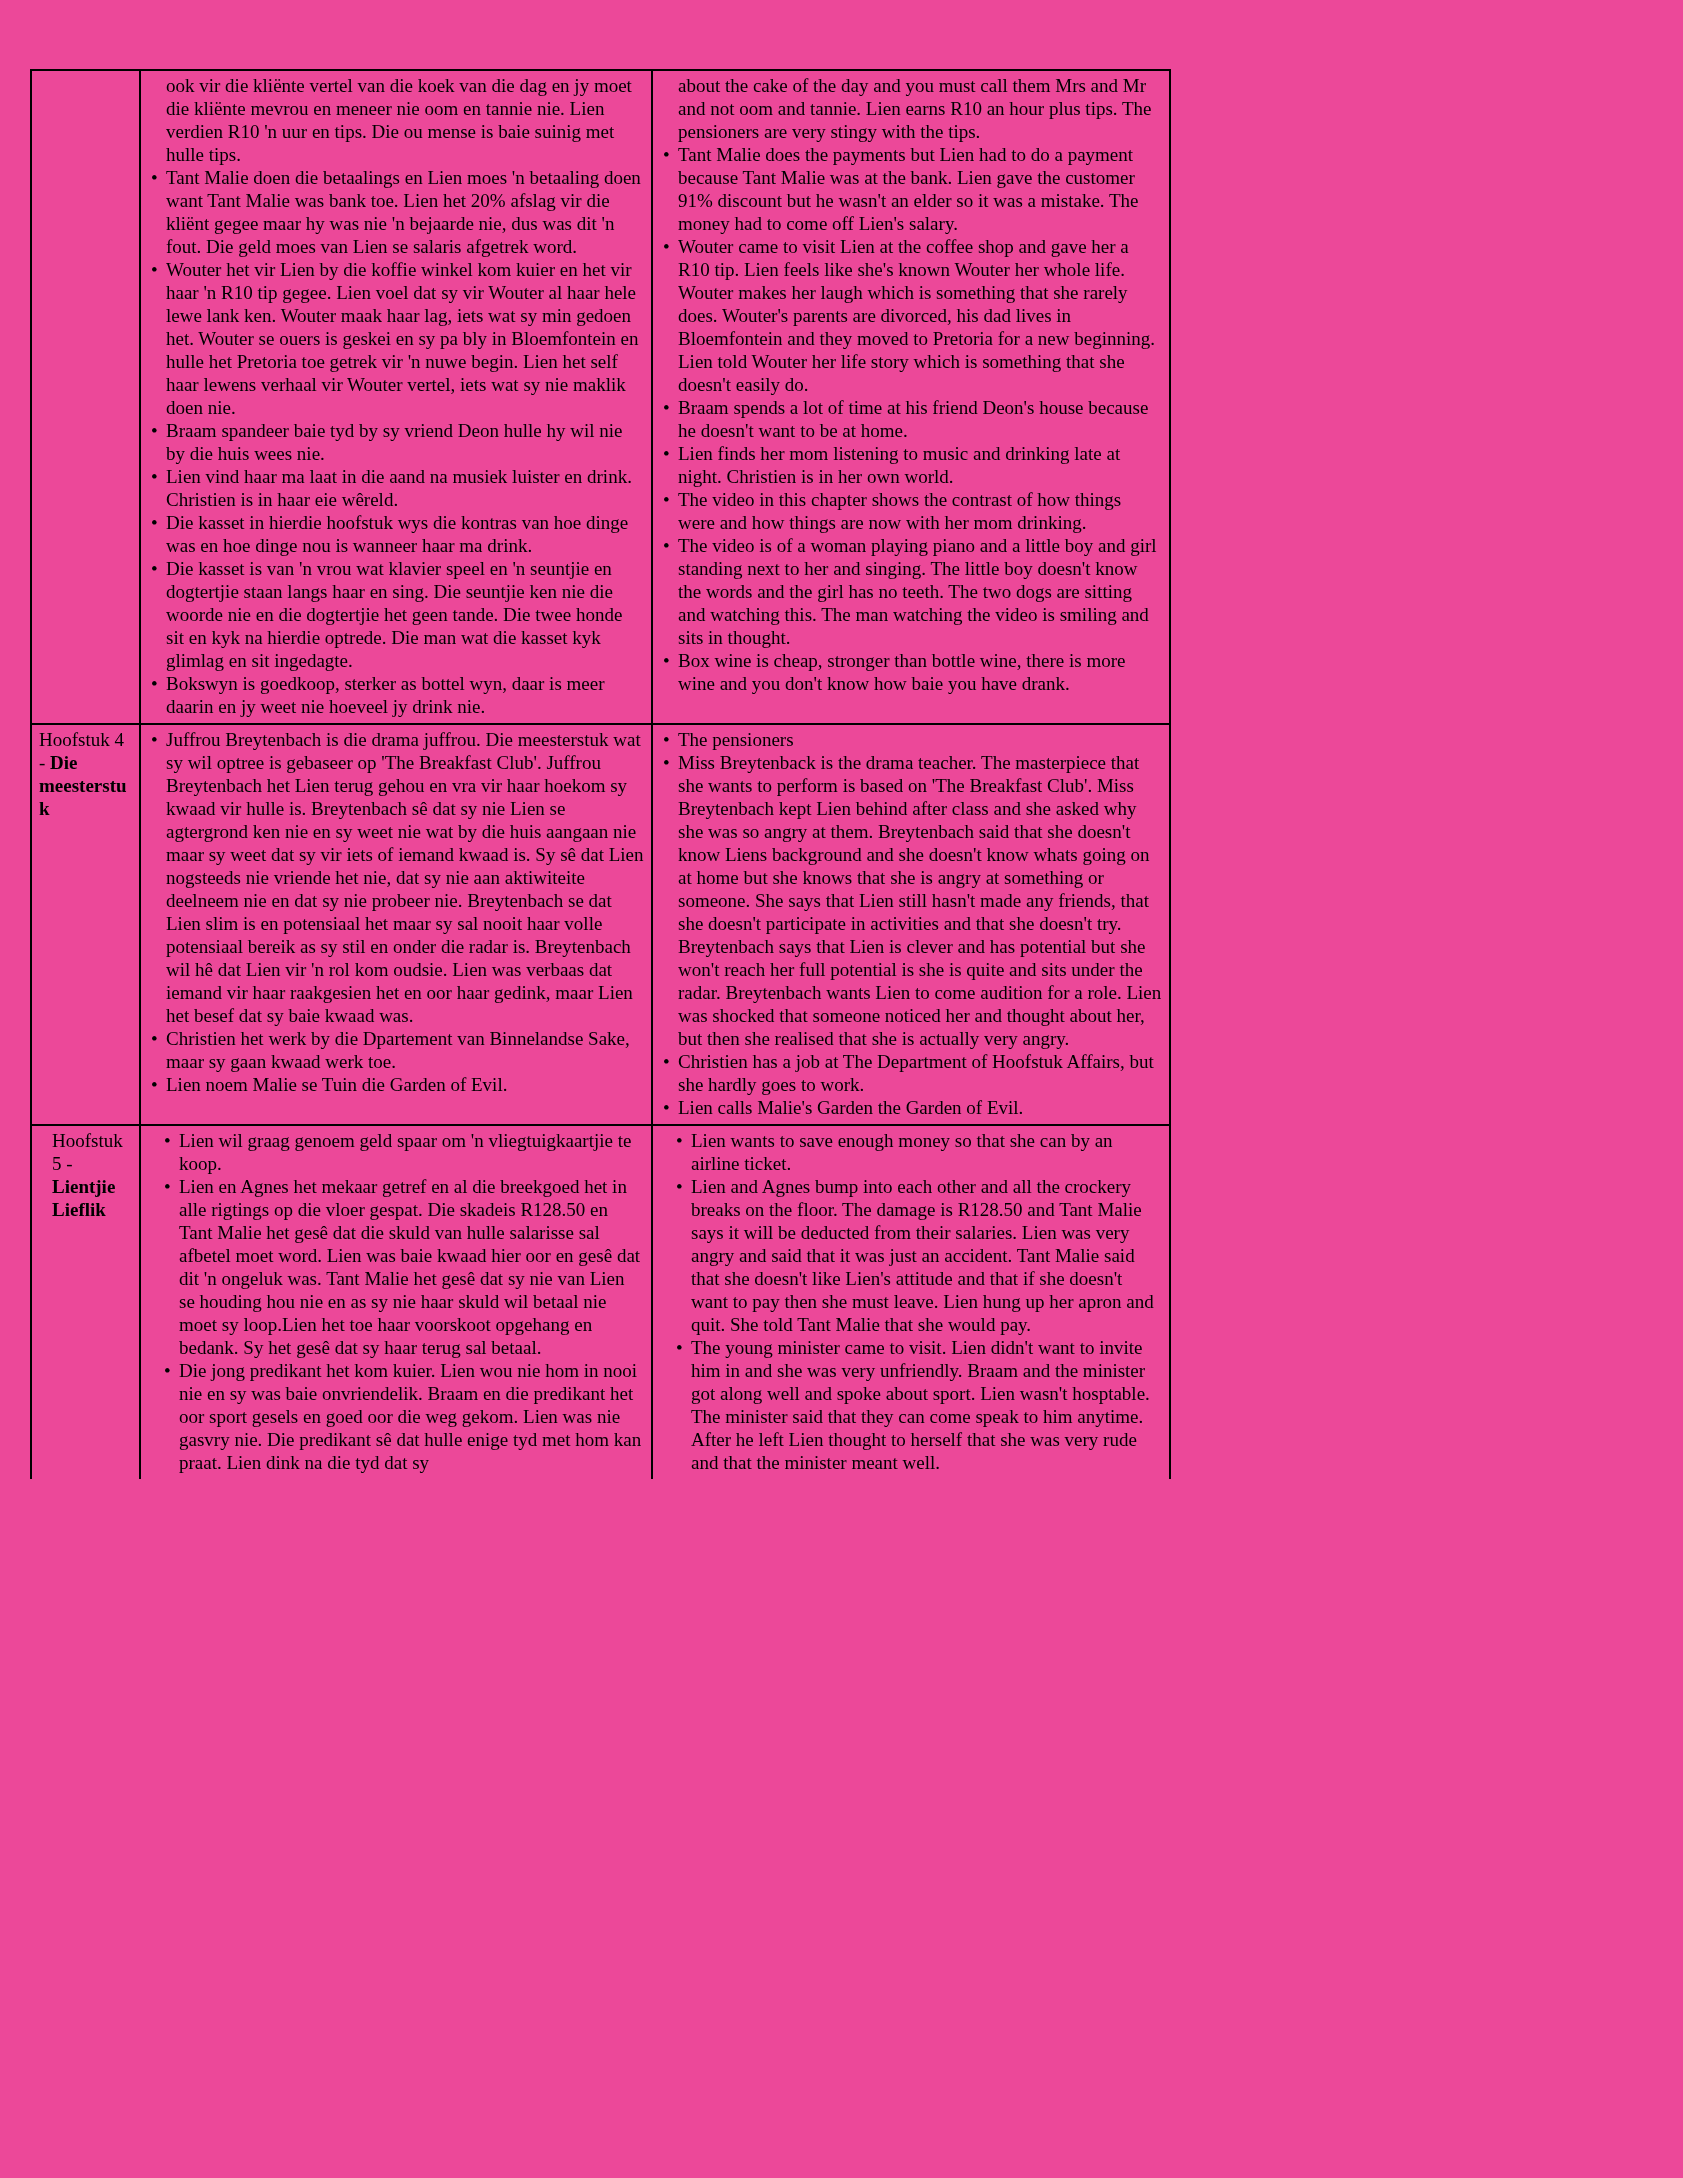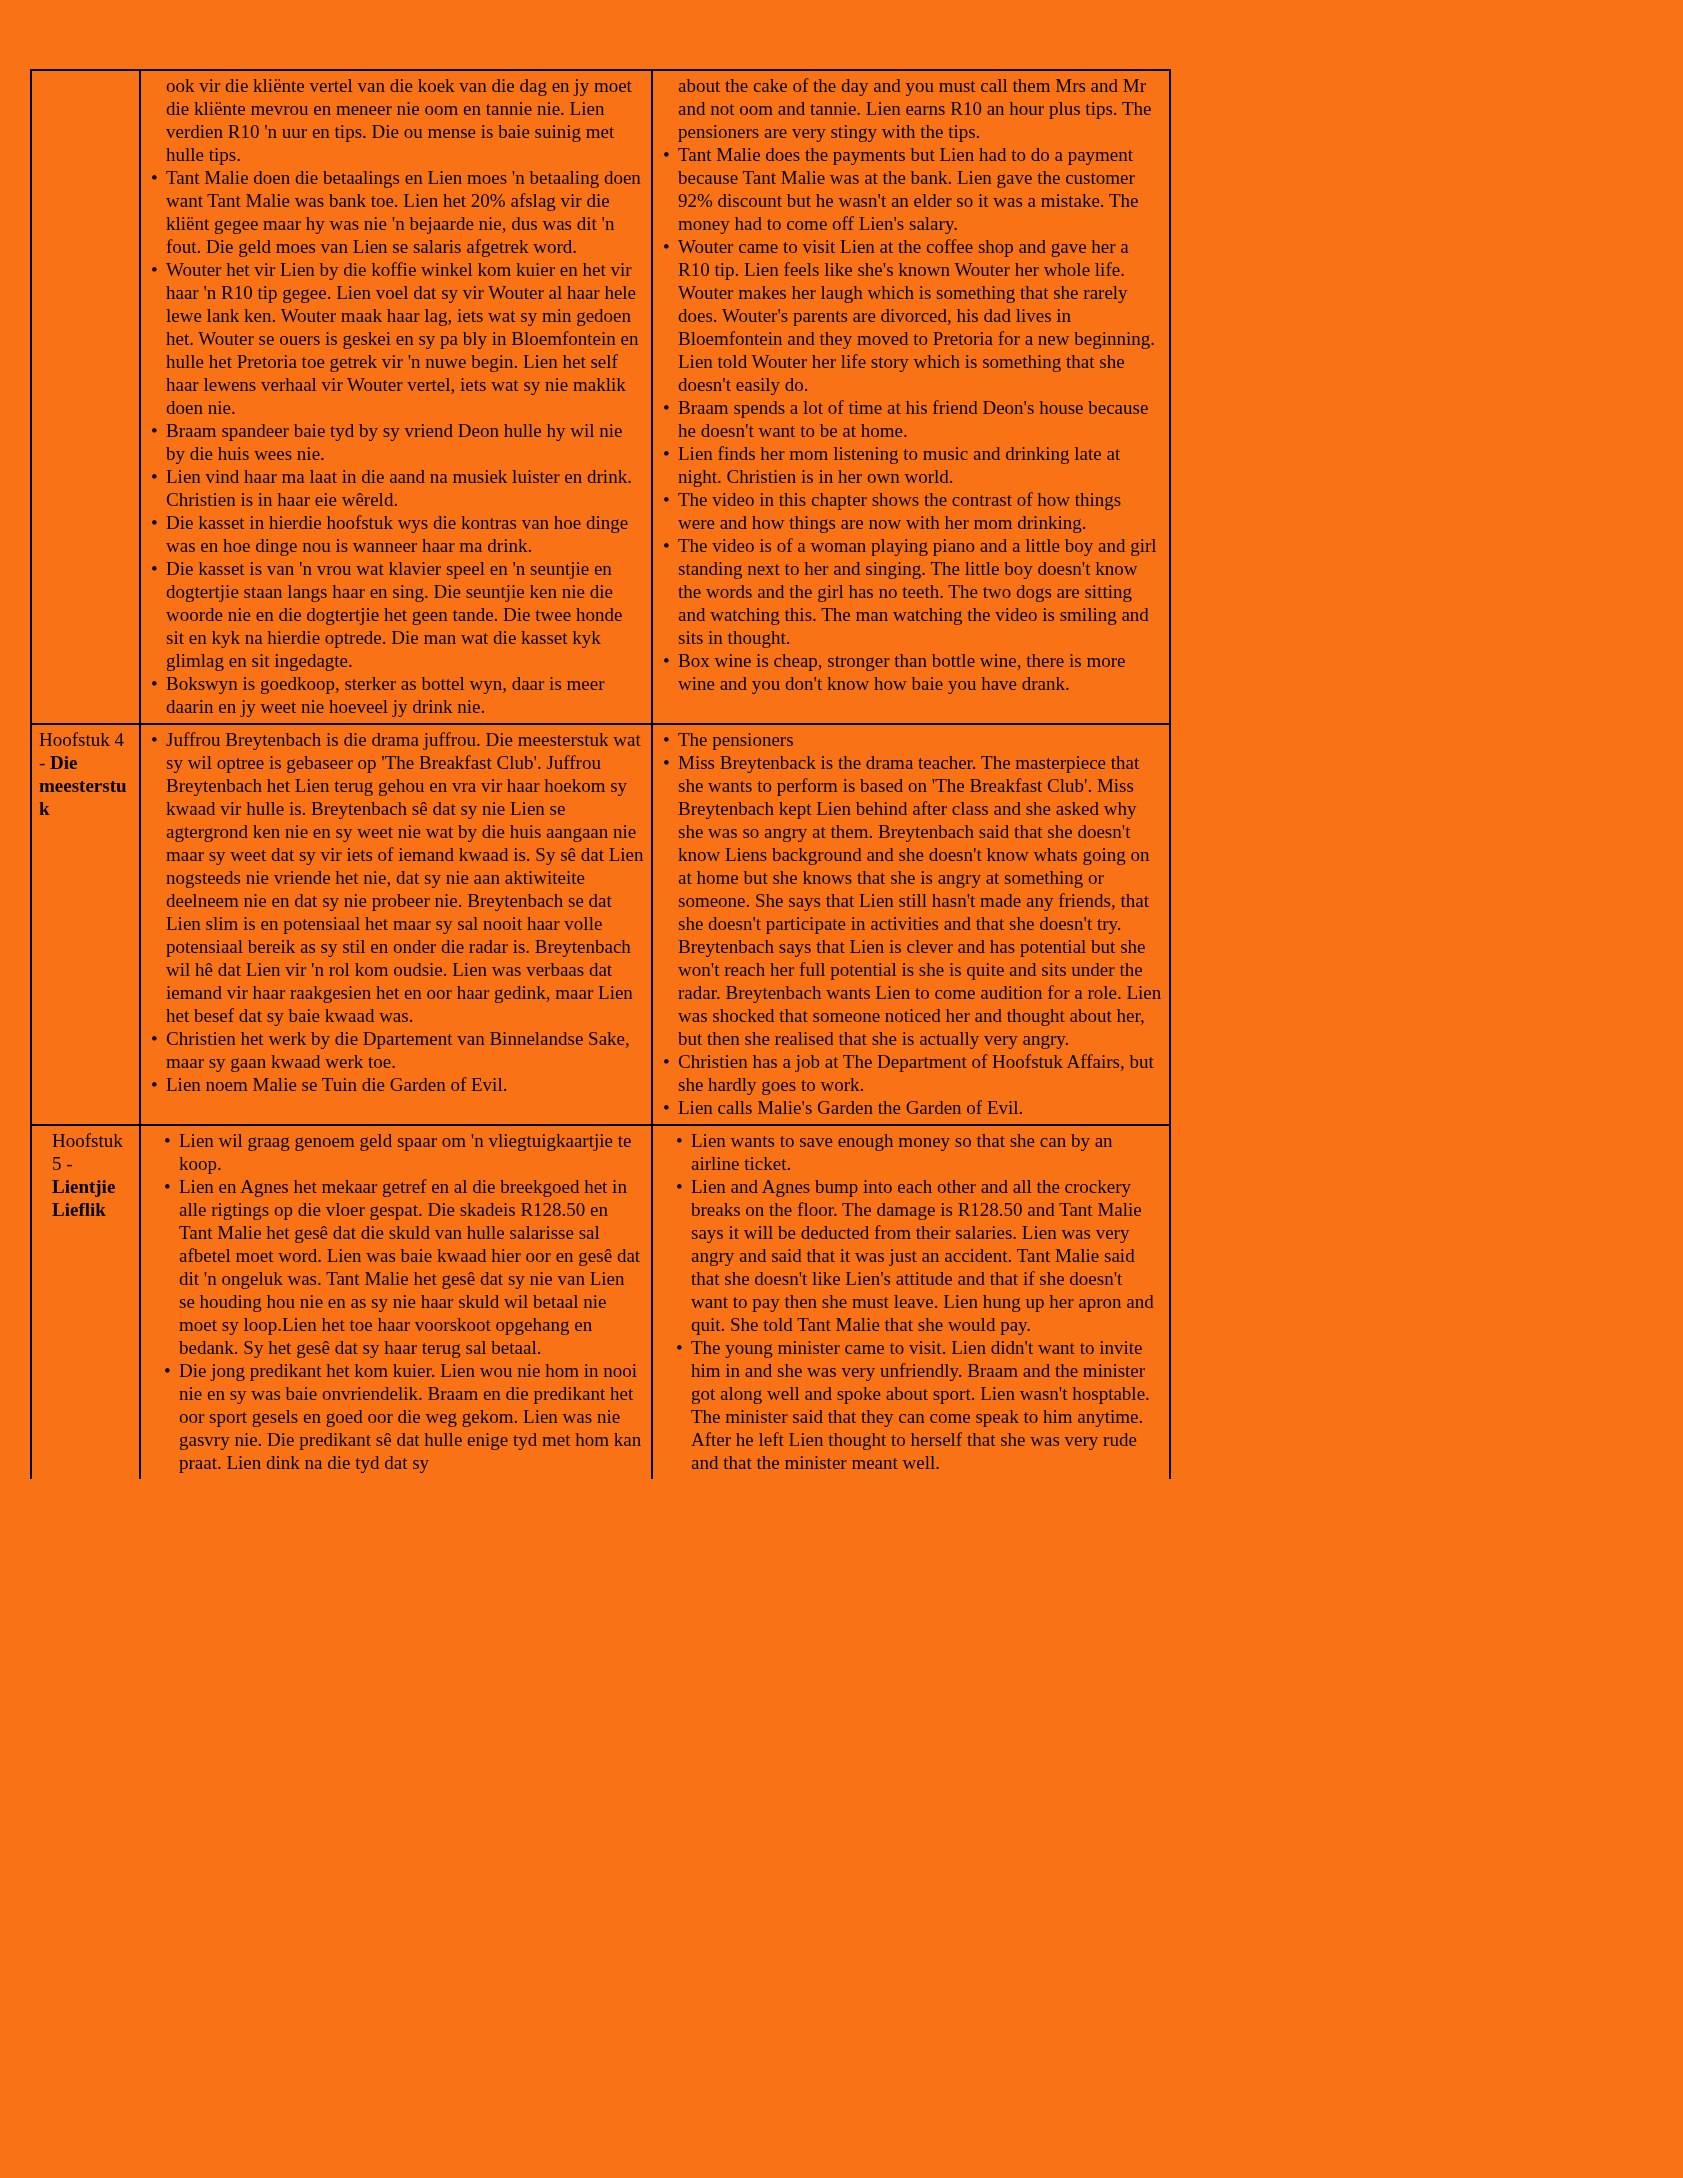--- a/index.html
+++ b/index.html
@@ -10,21 +10,21 @@
     width: 1683px;
     height: 2178px;
     background: #ffffff;
     font-family: "Liberation Serif", "DejaVu Serif", serif;
     color: #000000;
   }
   .page {
     position: relative;
     width: 1683px;
     height: 2178px;
-    background: #f97316;
+    background: #ec4899;
     overflow: hidden;
   }
   table.notes {
     position: absolute;
     left: 30px;
     top: 69px;
     width: 1139px;
     border-collapse: collapse;
     table-layout: fixed;
   }
@@ -80,21 +80,21 @@
             <div class="para"><span class="bullet-marker">•</span><span>Tant Malie doen die betaalings en Lien moes 'n betaaling doen want Tant Malie was bank toe. Lien het 20% afslag vir die kliënt gegee maar hy was nie 'n bejaarde nie, dus was dit 'n fout. Die geld moes van Lien se salaris afgetrek word.</span></div>
             <div class="para"><span class="bullet-marker">•</span><span>Wouter het vir Lien by die koffie winkel kom kuier en het vir haar 'n R10 tip gegee. Lien voel dat sy vir Wouter al haar hele lewe lank ken. Wouter maak haar lag, iets wat sy min gedoen het. Wouter se ouers is geskei en sy pa bly in Bloemfontein en hulle het Pretoria toe getrek vir 'n nuwe begin. Lien het self haar lewens verhaal vir Wouter vertel, iets wat sy nie maklik doen nie.</span></div>
             <div class="para"><span class="bullet-marker">•</span><span>Braam spandeer baie tyd by sy vriend Deon hulle hy wil nie by die huis wees nie.</span></div>
             <div class="para"><span class="bullet-marker">•</span><span>Lien vind haar ma laat in die aand na musiek luister en drink. Christien is in haar eie wêreld.</span></div>
             <div class="para"><span class="bullet-marker">•</span><span>Die kasset in hierdie hoofstuk wys die kontras van hoe dinge was en hoe dinge nou is wanneer haar ma drink.</span></div>
             <div class="para"><span class="bullet-marker">•</span><span>Die kasset is van 'n vrou wat klavier speel en 'n seuntjie en dogtertjie staan langs haar en sing. Die seuntjie ken nie die woorde nie en die dogtertjie het geen tande. Die twee honde sit en kyk na hierdie optrede. Die man wat die kasset kyk glimlag en sit ingedagte.</span></div>
             <div class="para"><span class="bullet-marker">•</span><span>Bokswyn is goedkoop, sterker as bottel wyn, daar is meer daarin en jy weet nie hoeveel jy drink nie.</span></div>
           </td>
           <td>
             <div class="para"><span>about the cake of the day and you must call them Mrs and Mr and not oom and tannie. Lien earns R10 an hour plus tips. The pensioners are very stingy with the tips.</span></div>
-            <div class="para"><span class="bullet-marker">•</span><span>Tant Malie does the payments but Lien had to do a payment because Tant Malie was at the bank. Lien gave the customer 92% discount but he wasn't an elder so it was a mistake. The money had to come off Lien's salary.</span></div>
+            <div class="para"><span class="bullet-marker">•</span><span>Tant Malie does the payments but Lien had to do a payment because Tant Malie was at the bank. Lien gave the customer 91% discount but he wasn't an elder so it was a mistake. The money had to come off Lien's salary.</span></div>
             <div class="para"><span class="bullet-marker">•</span><span>Wouter came to visit Lien at the coffee shop and gave her a R10 tip. Lien feels like she's known Wouter her whole life. Wouter makes her laugh which is something that she rarely does. Wouter's parents are divorced, his dad lives in Bloemfontein and they moved to Pretoria for a new beginning. Lien told Wouter her life story which is something that she doesn't easily do.</span></div>
             <div class="para"><span class="bullet-marker">•</span><span>Braam spends a lot of time at his friend Deon's house because he doesn't want to be at home.</span></div>
             <div class="para"><span class="bullet-marker">•</span><span>Lien finds her mom listening to music and drinking late at night. Christien is in her own world.</span></div>
             <div class="para"><span class="bullet-marker">•</span><span>The video in this chapter shows the contrast of how things were and how things are now with her mom drinking.</span></div>
             <div class="para"><span class="bullet-marker">•</span><span>The video is of a woman playing piano and a little boy and girl standing next to her and singing. The little boy doesn't know the words and the girl has no teeth. The two dogs are sitting and watching this. The man watching the video is smiling and sits in thought.</span></div>
             <div class="para"><span class="bullet-marker">•</span><span>Box wine is cheap, stronger than bottle wine, there is more wine and you don't know how baie you have drank.</span></div>
           </td>
         </tr>
         <tr>
           <td class="chapter"><span>Hoofstuk 4 - </span><b>Die meesterstuk</b></td>

